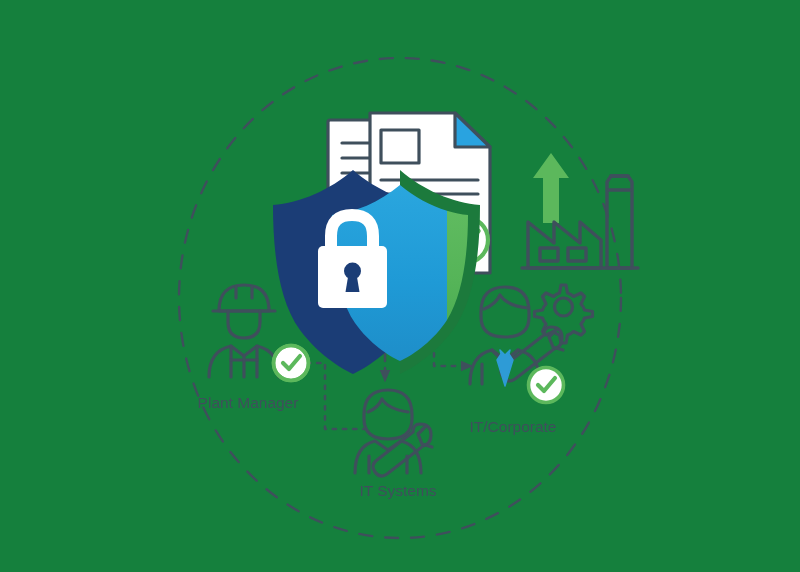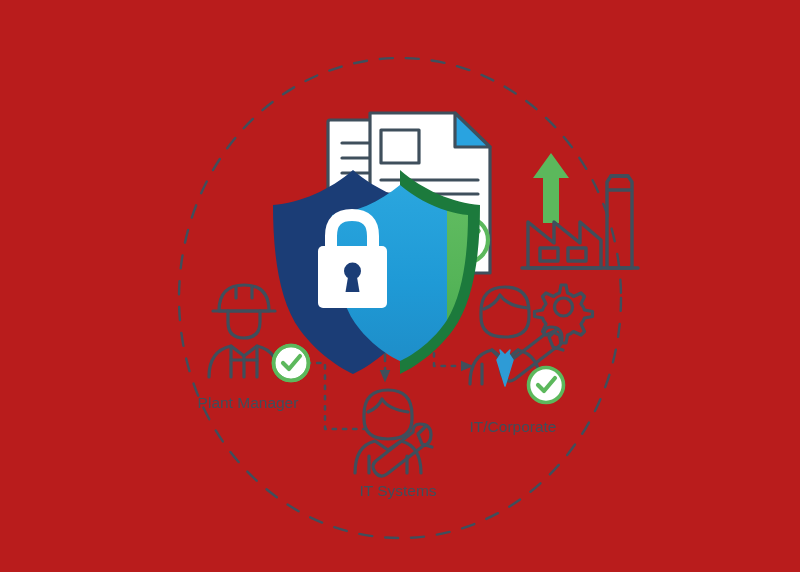--- a/index.html
+++ b/index.html
@@ -7,21 +7,21 @@
     padding: 0;
     background: #ffffff;
   }
   body {
     font-family: "Liberation Sans", sans-serif;
   }
   #stage {
     position: relative;
     width: 800px;
     height: 572px;
-    background: #b91c1c;
+    background: #15803d;
     overflow: hidden;
   }
   #scene {
     position: absolute;
     inset: 0;
   }
   .lbl {
     fill: #3f4f5c;
     font-family: "Liberation Sans", sans-serif;
     font-size: 15.5px;

